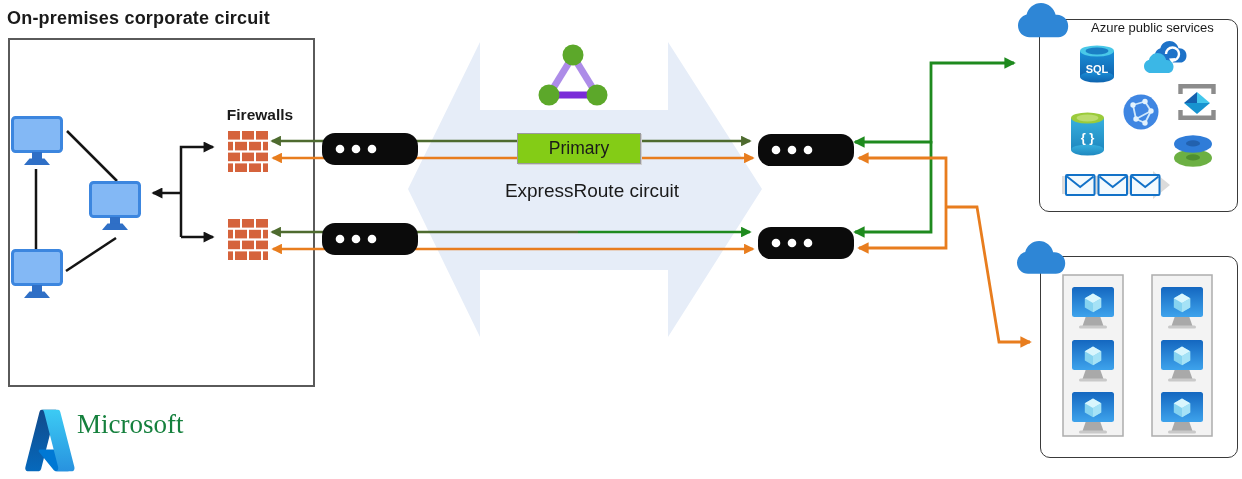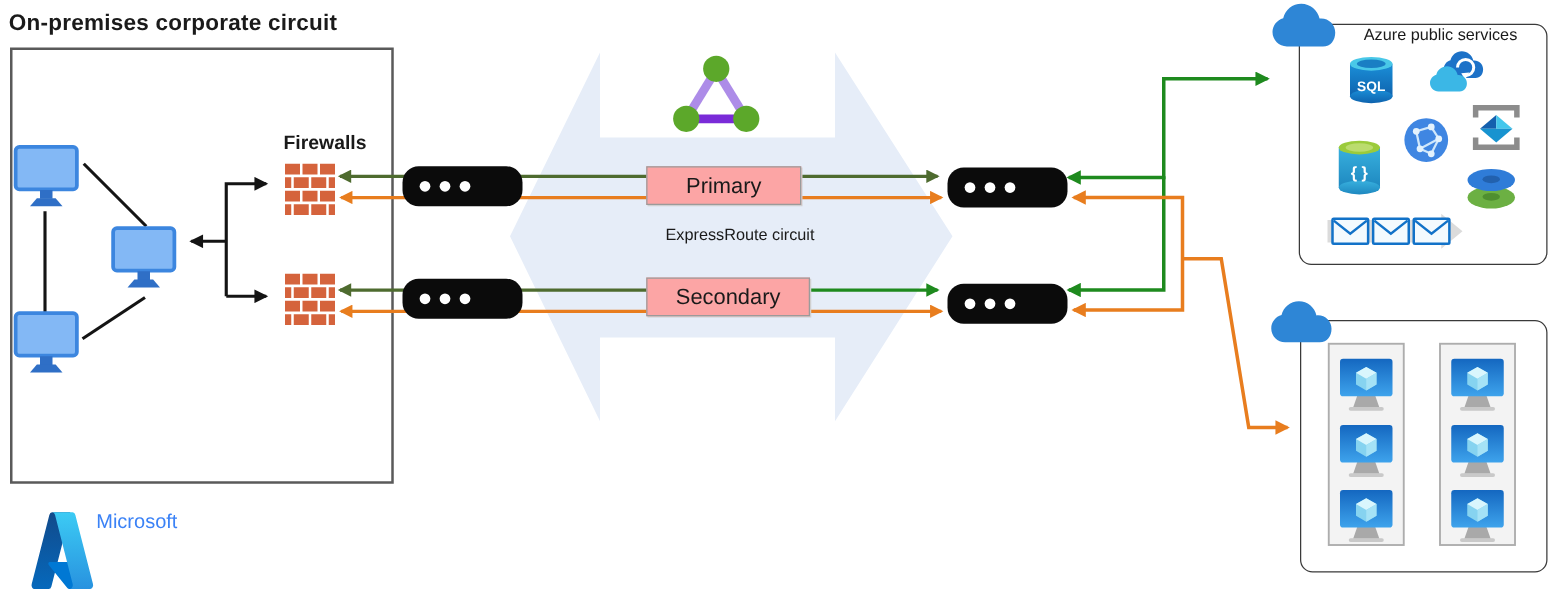--- a/index.html
+++ b/index.html
@@ -7,28 +7,28 @@
          font-family:"Liberation Sans","DejaVu Sans",sans-serif;overflow:hidden;}
   .layer-svg{position:absolute;left:0;top:0;z-index:1;}
   .box{position:absolute;background:#fff;z-index:0;}
   .onprem-box{left:8px;top:38px;width:303px;height:345px;border:2px solid #5A5A5A;}
   .rbox{border:1.6px solid #3A3A3A;border-radius:10px;}
   .svc-box{left:1039px;top:19px;width:197px;height:191px;}
   .vm-box{left:1040px;top:256px;width:196px;height:200px;}
   .txt{position:absolute;z-index:2;color:#1A1A1A;white-space:nowrap;}
   .diagram-title{left:7px;top:8px;font-size:18px;font-weight:bold;letter-spacing:.2px;}
   .firewalls-label{left:213px;top:106px;width:94px;text-align:center;font-size:15.5px;font-weight:bold;}
-  .tagbox{position:absolute;z-index:2;background:#fca5a5;border:1.2px solid #9B9B9B;
+  .tagbox{position:absolute;z-index:2;background:#84cc16;border:1.2px solid #9B9B9B;
           box-shadow:1px 1px 0 #D0D0D0;display:flex;align-items:center;justify-content:center;
           font-size:17.5px;color:#1A1A1A;}
   .primary-tag{left:517px;top:133px;width:122px;height:29px;}
   .secondary-tag{left:517px;top:222px;width:129px;height:29px;}
-  .er-label{left:486px;top:180px;width:212px;text-align:center;font-size:13px;}
+  .er-label{left:486px;top:180px;width:212px;text-align:center;font-size:19px;}
   .svc-title{left:1091px;top:20px;width:160px;font-size:13px;}
-  .ms-line1{left:77px;top:409px;font-size:16px;color:#3b82f6;}
+  .ms-line1{left:77px;top:409px;font-size:27px;color:#15803d;font-family:Liberation Serif, serif;}
   .ms-line2{left:77px;top:438px;width:97px;text-align:center;font-size:21.5px;color:#5E6C80;}
 </style>
 </head>
 <body>
 
 <div class="stage">
 
   <div class="box onprem-box"></div>
   <div class="box rbox svc-box"></div>
   <div class="box rbox vm-box"></div>
@@ -258,21 +258,18 @@
       <path fill="url(#azgB)" d="M66.6 9.36a4.14 4.14 0 0 0-3.93-2.82H33.65a4.15 4.15 0 0 1 3.93 2.82l25.16 74.57a4.15 4.15 0 0 1-3.93 5.48h29.02a4.15 4.15 0 0 0 3.93-5.48z"></path>
     </g>
   </svg>
 
   <div class="txt diagram-title">On-premises corporate circuit</div>
   <div class="txt firewalls-label">Firewalls</div>
 
   <div class="tagbox primary-tag">
     <span>Primary</span>
   </div>
-  <div class="tagbox secondary-tag">
-    <span>Secondary</span>
-  </div>
   <div class="txt er-label">ExpressRoute circuit</div>
 
   <div class="txt svc-title">Azure public services</div>
 
   <div class="txt ms-line1">Microsoft</div>
 </div>
 
 </body></html>

